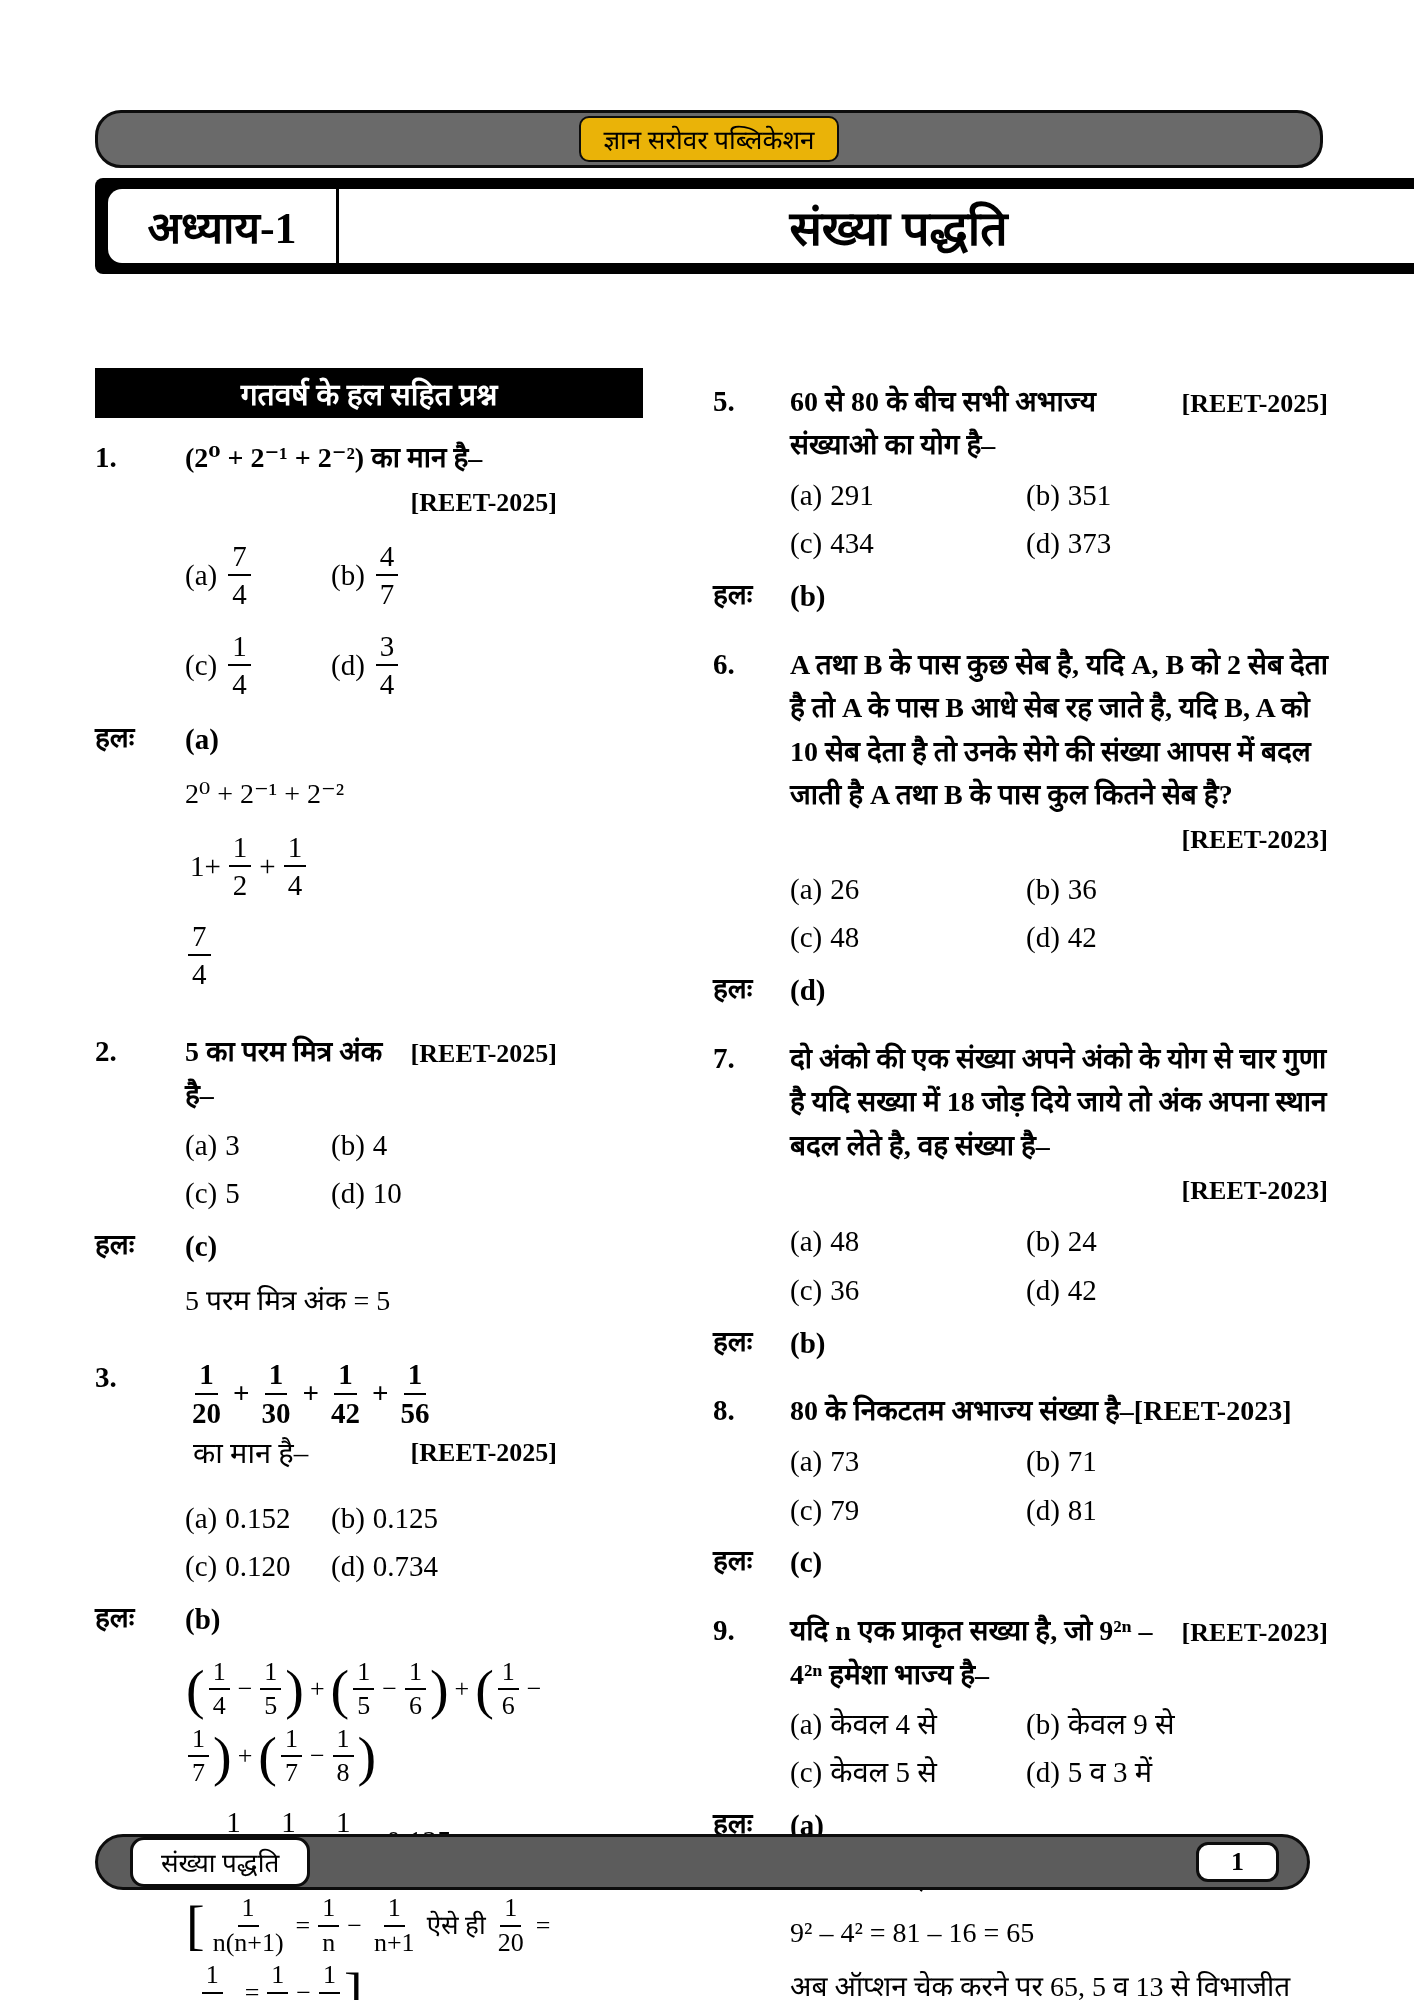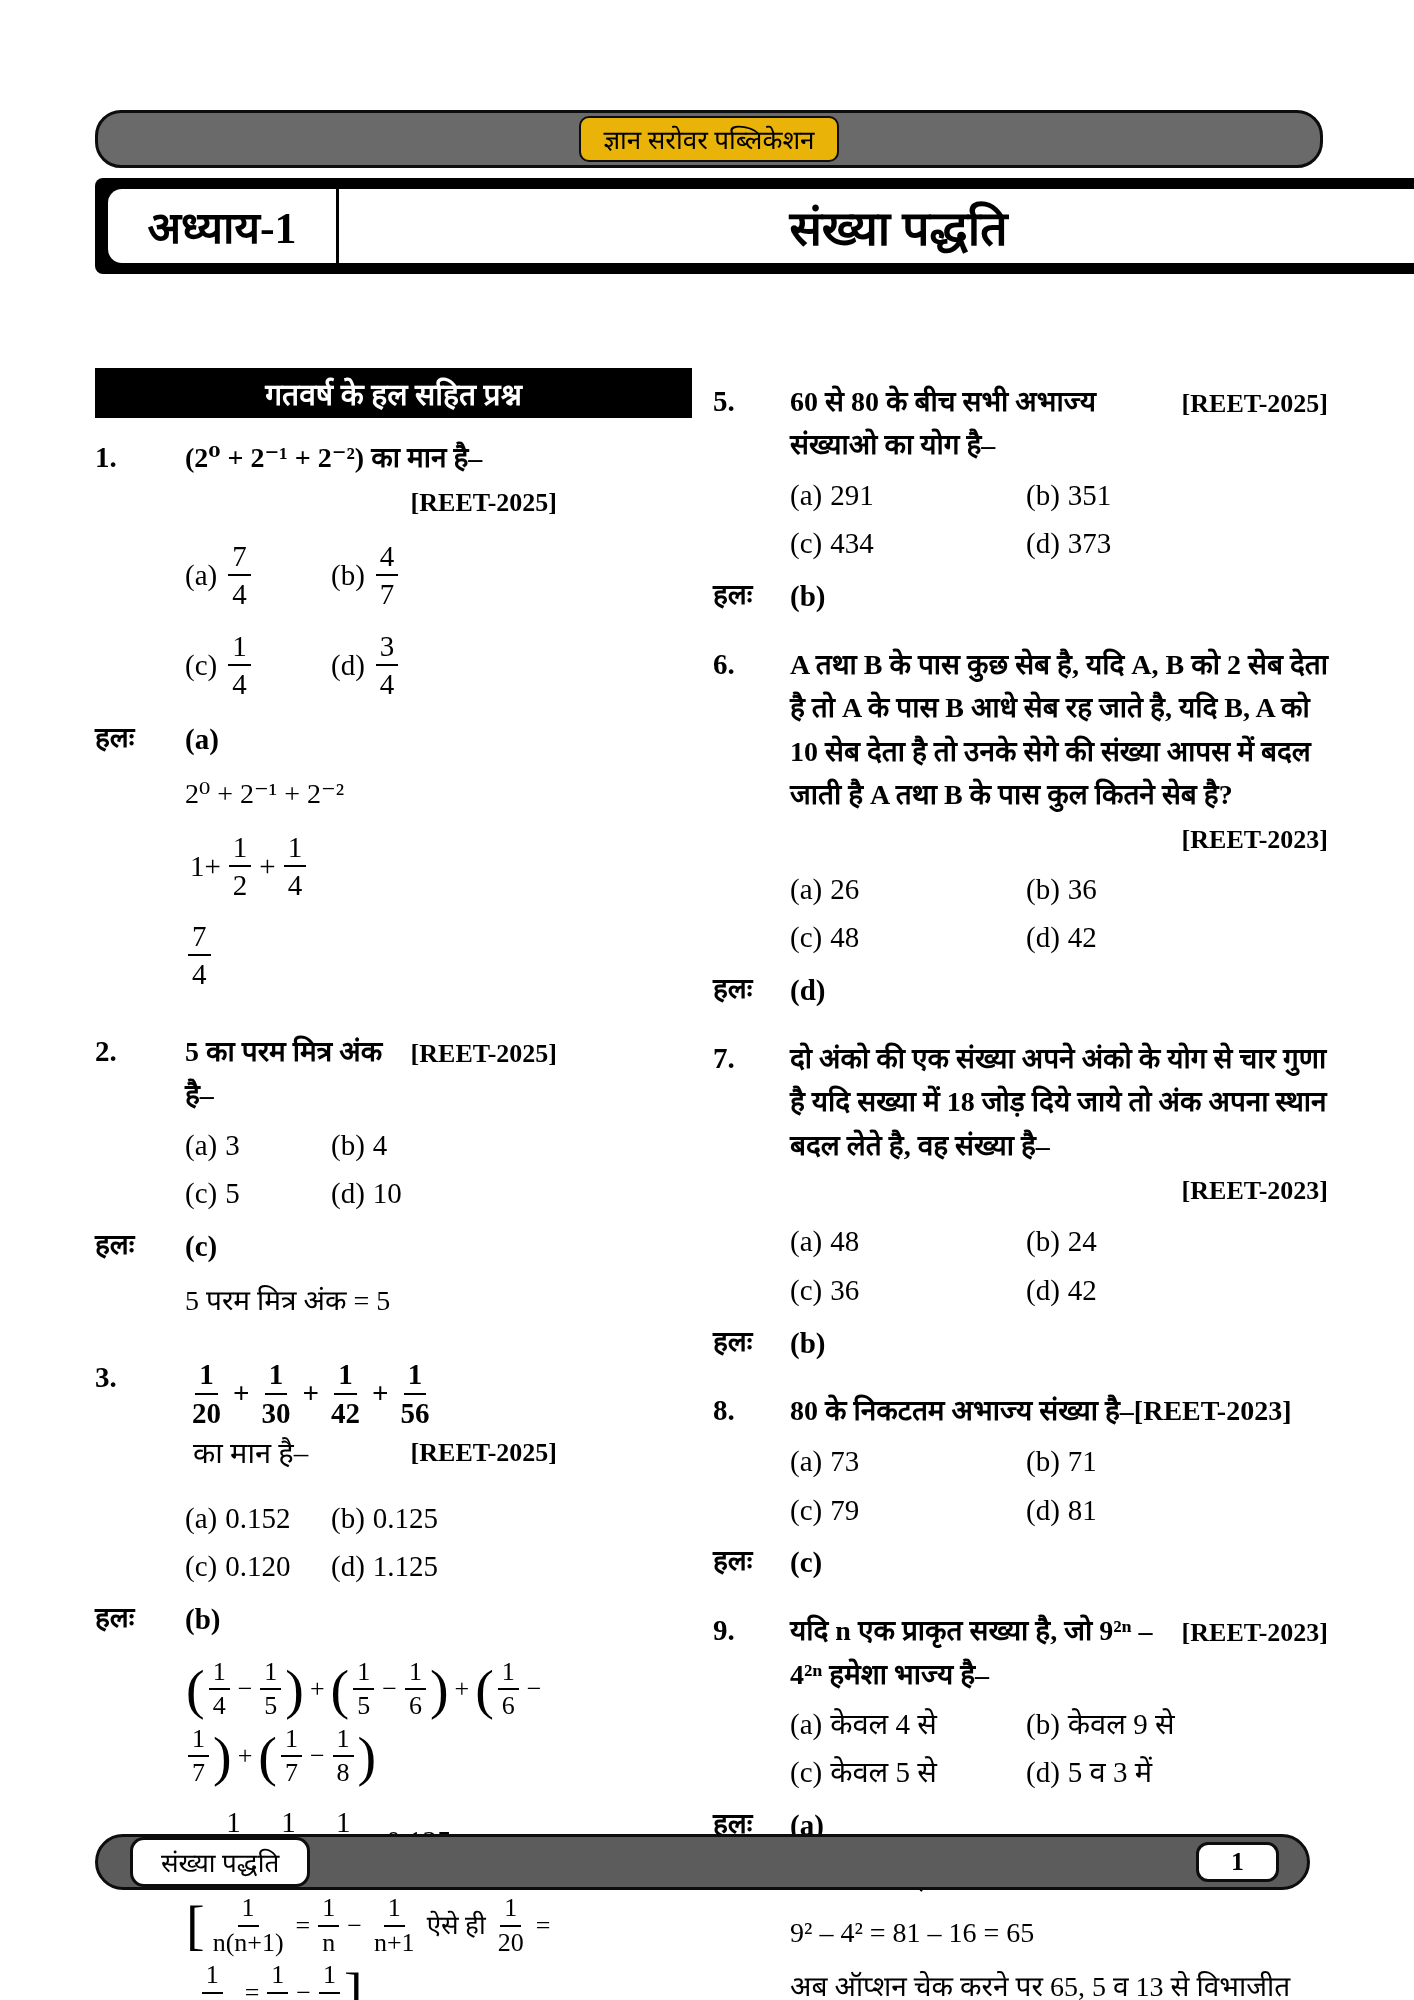--- a/index.html
+++ b/index.html
@@ -16,21 +16,21 @@
   
   .chapterbox{position:absolute;left:95px;top:178px;width:1376px;height:96px;background:#000;
               border-radius:8px;box-sizing:border-box;padding:11px 13px;}
   .chapterinner{background:#fff;border-radius:14px;height:100%;display:flex;overflow:hidden;}
   .chapterleft{width:228px;flex:none;display:flex;align-items:center;justify-content:center;
                font-size:44px;font-weight:bold;border-right:3px solid #000;}
   .chaptertitle{flex:1;display:flex;align-items:center;justify-content:center;
                 font-size:48px;font-weight:bold;}
 
   
-  .secbar{position:absolute;left:95px;top:368px;width:597px;height:50px;background:#000;color:#fff;
+  .secbar{position:absolute;left:95px;top:368px;width:548px;height:50px;background:#000;color:#fff;
           display:flex;align-items:center;justify-content:center;font-size:30px;font-weight:bold;}
 
   
   .col{position:absolute;box-sizing:border-box;}
   .col-left{left:95px;top:436px;width:462px;}
   .col-right{left:713px;top:380px;width:615px;}
 
   .q{margin-bottom:24px;}
   .qhead{display:flex;align-items:flex-start;}
   .qnum{font-weight:bold;font-size:29px;flex:none;line-height:1.5;}
@@ -242,21 +242,21 @@
         <div class="opt">
             <span class="ol">(b)</span>
             <span>0.125</span>
           </div>
         <div class="opt">
             <span class="ol">(c)</span>
             <span>0.120</span>
           </div>
         <div class="opt">
             <span class="ol">(d)</span>
-            <span>1.125</span>
+            <span>0.734</span>
           </div>
       </div>
       <div class="sol">
         <span class="sollabel">हलः</span>
         <div class="solbody">
           <div class="solans">(b)</div>
           <div class="mline" style="font-size:26px;">
               <span class="bigp">(</span>
               <span class="frac">
                 <span class="fn">1</span>

